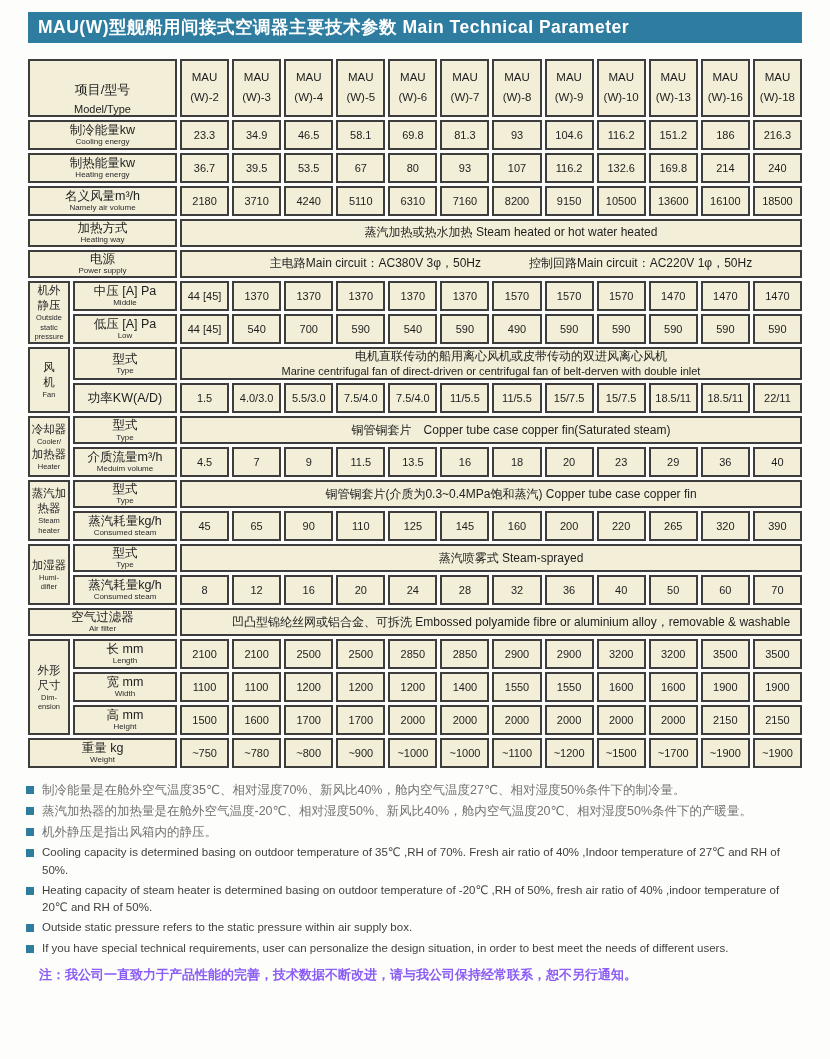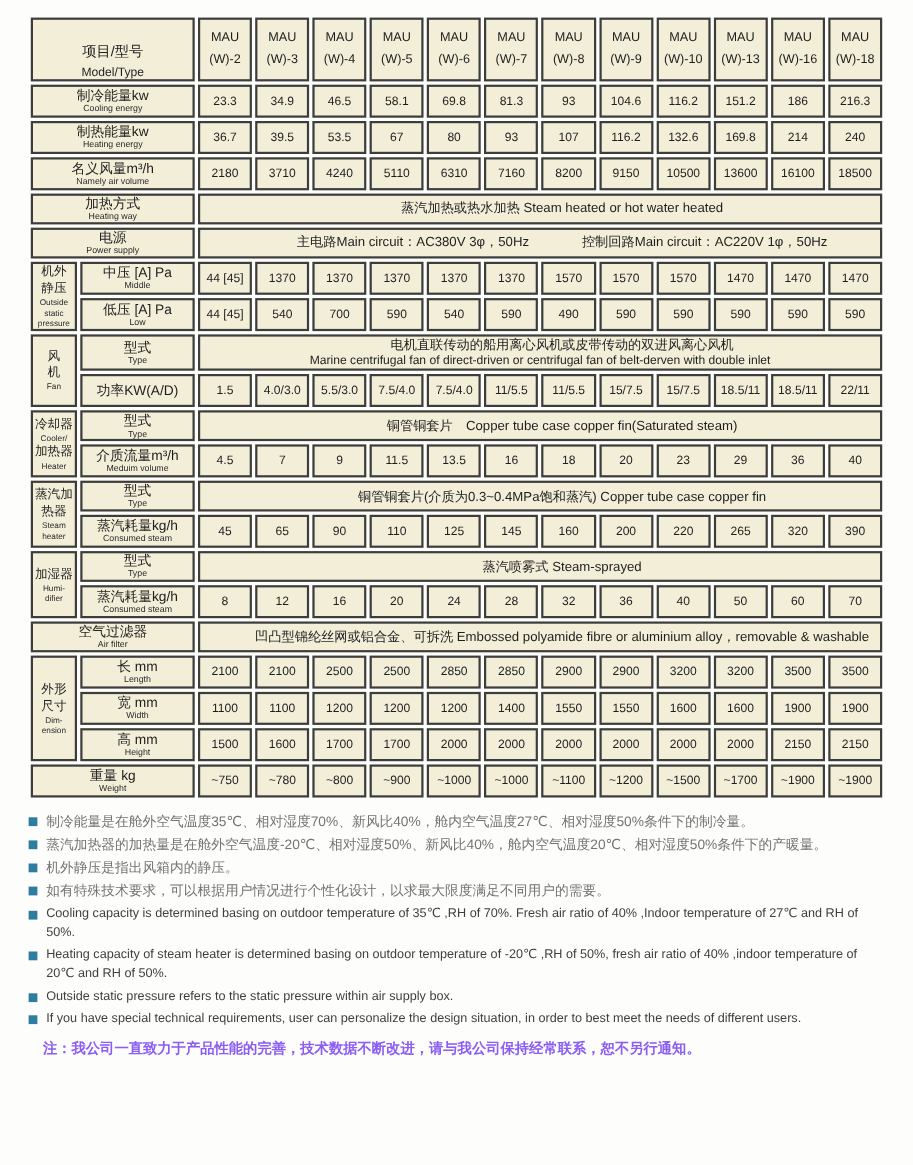--- a/index.html
+++ b/index.html
@@ -58,20 +58,21 @@
   .note.en .ntext{ font-size:11.5px; line-height:1.5;  color:#3f3f3f; }
   .attention{ margin:10px 26px 0 26px; }
   .att-zh{ color:#8b5cf6; font-size:13px; font-weight:bold; line-height:1.3;margin-left:13px; }
   .att-en{ color:#5e97b0; font-size:11.5px; margin-top:3px; white-space:nowrap; }
 </style>
 </head>
 <body>
 
 <div class="page">
 
+  <div class="title-bar">MAU(W)型舰船用间接式空调器主要技术参数 Main Technical Parameter</div>
 
   <table class="spec">
     <colgroup>
       <col style="width:42px">
       <col style="width:104px">
       <col>
         <col>
         <col>
         <col>
         <col>
@@ -460,24 +461,20 @@
         <span class="ntext">制冷能量是在舱外空气温度35℃、相对湿度70%、新风比40%，舱内空气温度27℃、相对湿度50%条件下的制冷量。</span>
       </div>
       <div class="note zh">
         <span class="bullet"></span>
         <span class="ntext">蒸汽加热器的加热量是在舱外空气温度-20℃、相对湿度50%、新风比40%，舱内空气温度20℃、相对湿度50%条件下的产暖量。</span>
       </div>
       <div class="note zh">
         <span class="bullet"></span>
         <span class="ntext">机外静压是指出风箱内的静压。</span>
       </div>
-      <div class="note zh">
-        <span class="bullet"></span>
-        <span class="ntext">如有特殊技术要求，可以根据用户情况进行个性化设计，以求最大限度满足不同用户的需要。</span>
-      </div>
       <div class="note en">
         <span class="bullet"></span>
         <span class="ntext">Cooling capacity is determined basing on outdoor temperature of 35℃ ,RH of 70%. Fresh air ratio of 40% ,Indoor temperature of 27℃ and RH of 50%.</span>
       </div>
       <div class="note en">
         <span class="bullet"></span>
         <span class="ntext">Heating capacity of steam heater is determined basing on outdoor temperature of -20℃ ,RH of 50%, fresh air ratio of 40% ,indoor temperature of 20℃ and RH of 50%.</span>
       </div>
       <div class="note en">
         <span class="bullet"></span>

